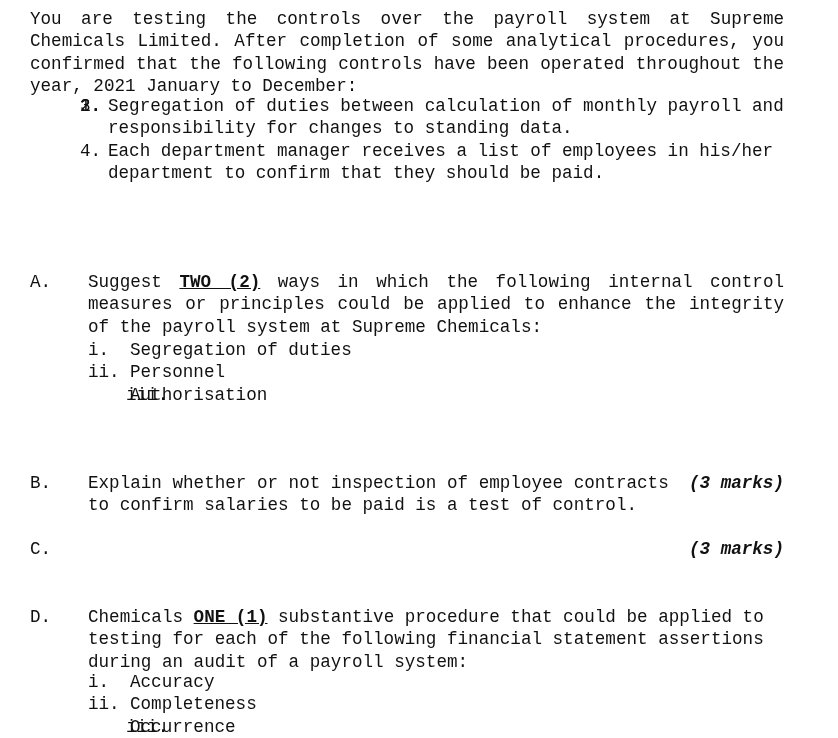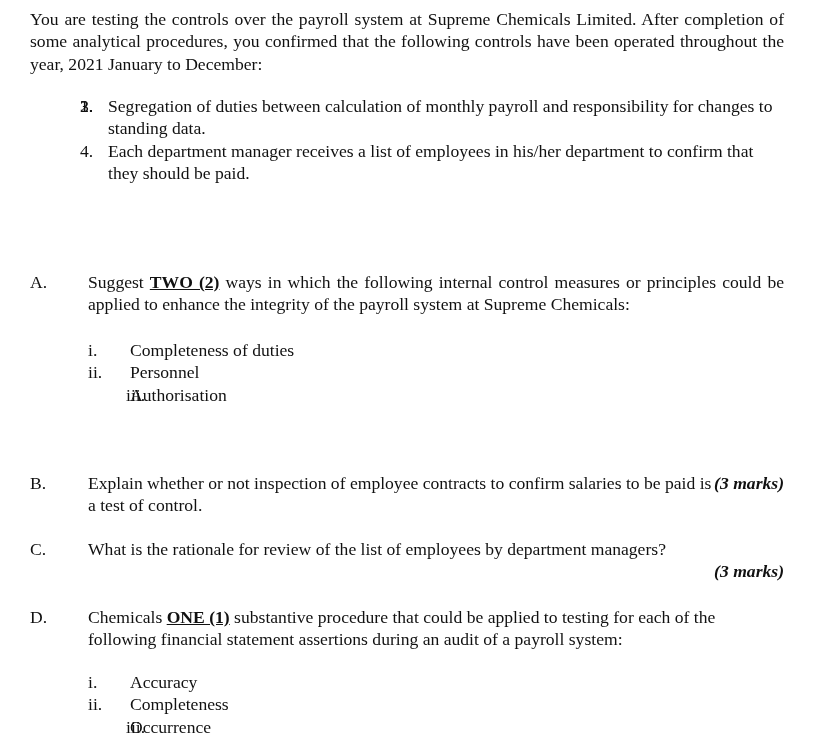--- a/index.html
+++ b/index.html
@@ -17,20 +17,21 @@
     line-height: 22.4px;
     -webkit-font-smoothing: antialiased;
   }
 
   .page {
     position: relative;
     width: 702px;
     height: 738px;
     padding: 9px;
     box-sizing: border-box;
+    font-family: Liberation Mono, monospace;
   }
 
   
   .col {
     position: absolute;
     left: 30px;
     width: 754px;
   }
 
   .intro {
@@ -148,21 +149,21 @@
 
   <div class="section" style="top:271px;">
     <span class="letter">A.</span>
     <div class="body justified"><span>Suggest </span><span class="emph">TWO (2)</span><span> ways in which the following internal control measures or principles could be applied to enhance the integrity of the payroll system at Supreme Chemicals:</span></div>
   </div>
 
   <div class="section" style="top:339px;">
     <div class="roman-list">
       <div class="roman-item">
         <span class="rmarker">i.</span>
-        <span>Completeness of duties</span>
+        <span>Segregation of duties</span>
       </div>
       <div class="roman-item">
         <span class="rmarker">ii.</span>
         <span>Personnel</span>
       </div>
       <div class="roman-item">
         <span class="rmarker wide">iii.</span>
         <span>Authorisation</span>
       </div>
     </div>
@@ -170,21 +171,20 @@
 
 
   <div class="section" style="top:472px;">
     <span class="letter">B.</span>
     <div class="body clearfix"><span class="marks-inline">(3 marks)</span><span>Explain whether or not inspection of employee contracts to confirm salaries to be paid is a test of control.</span></div>
   </div>
 
   <div class="section" style="top:538px;">
     <span class="letter">C.</span>
     <div class="body">
-      <div>What is the rationale for review of the list of employees by department managers?</div>
       <div class="marks">(3 marks)</div>
     </div>
   </div>
 
   <div class="section" style="top:606px;">
     <span class="letter">D.</span>
     <div class="body"><span>Chemicals </span><span class="emph">ONE (1)</span><span> substantive procedure that could be applied to testing for each of the following financial statement assertions during an audit of a payroll system:</span></div>
   </div>
 
   <div class="section" style="top:671px;">

